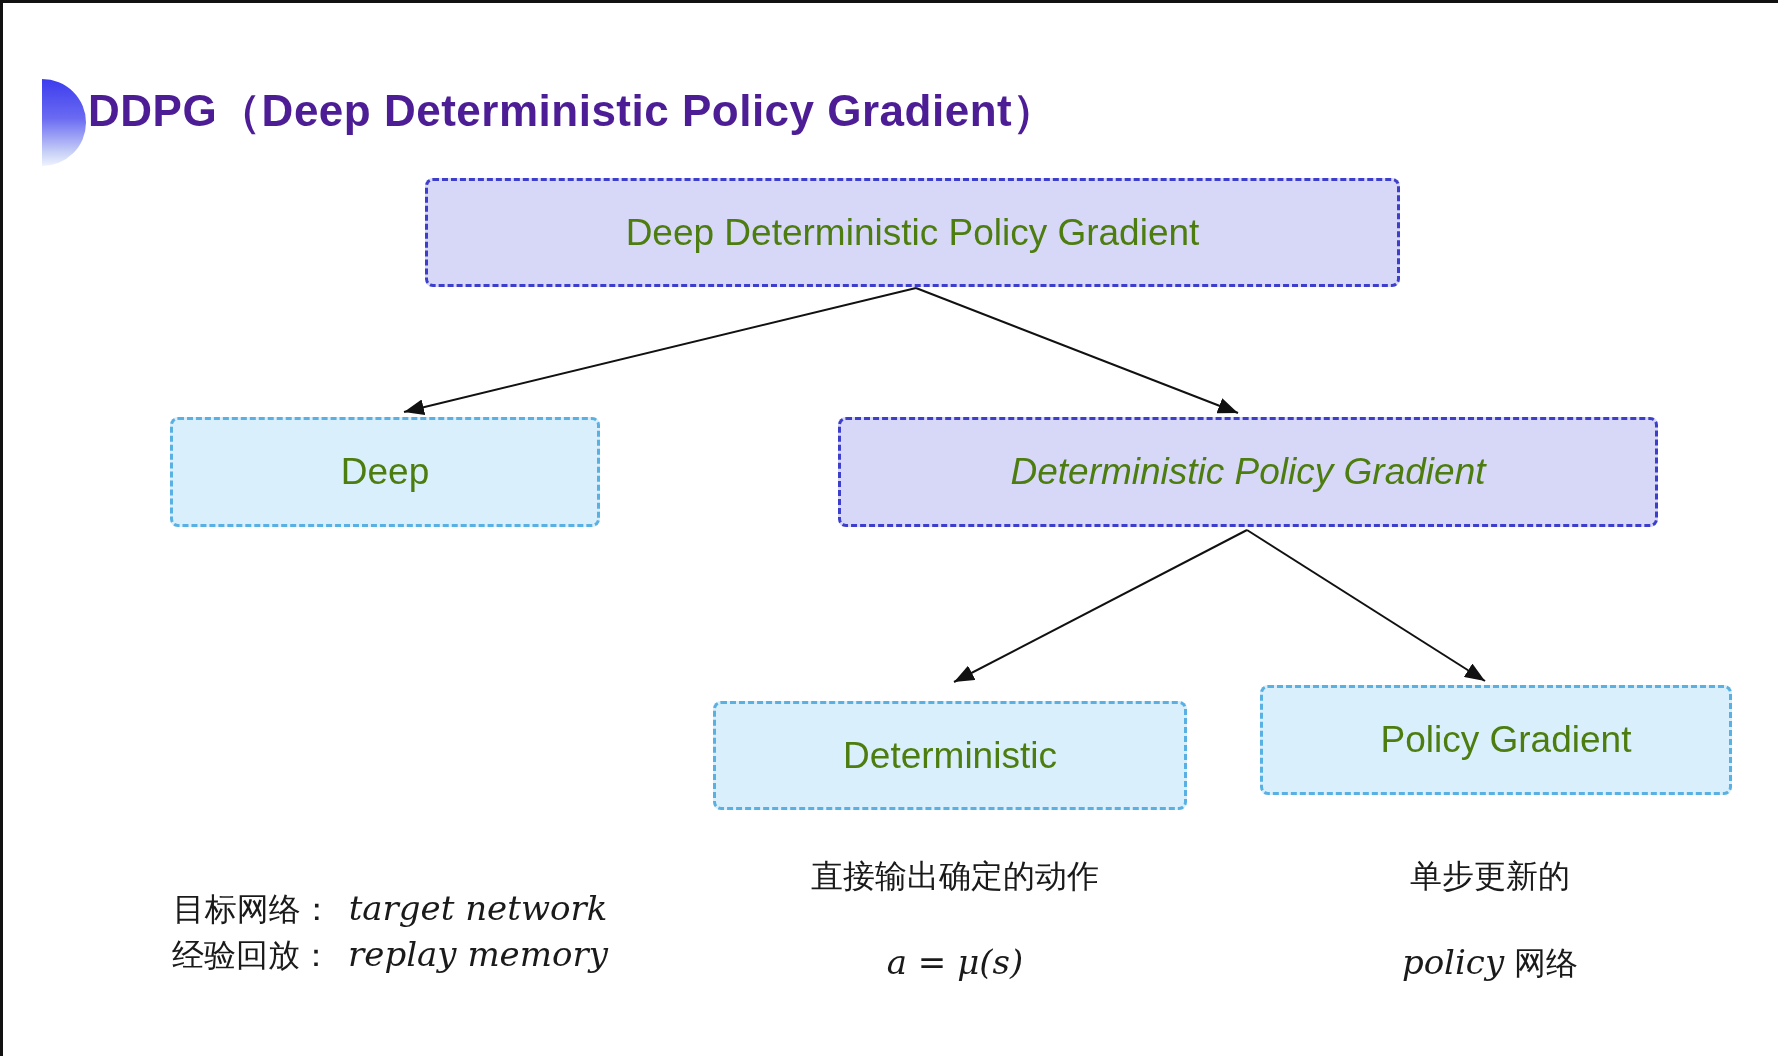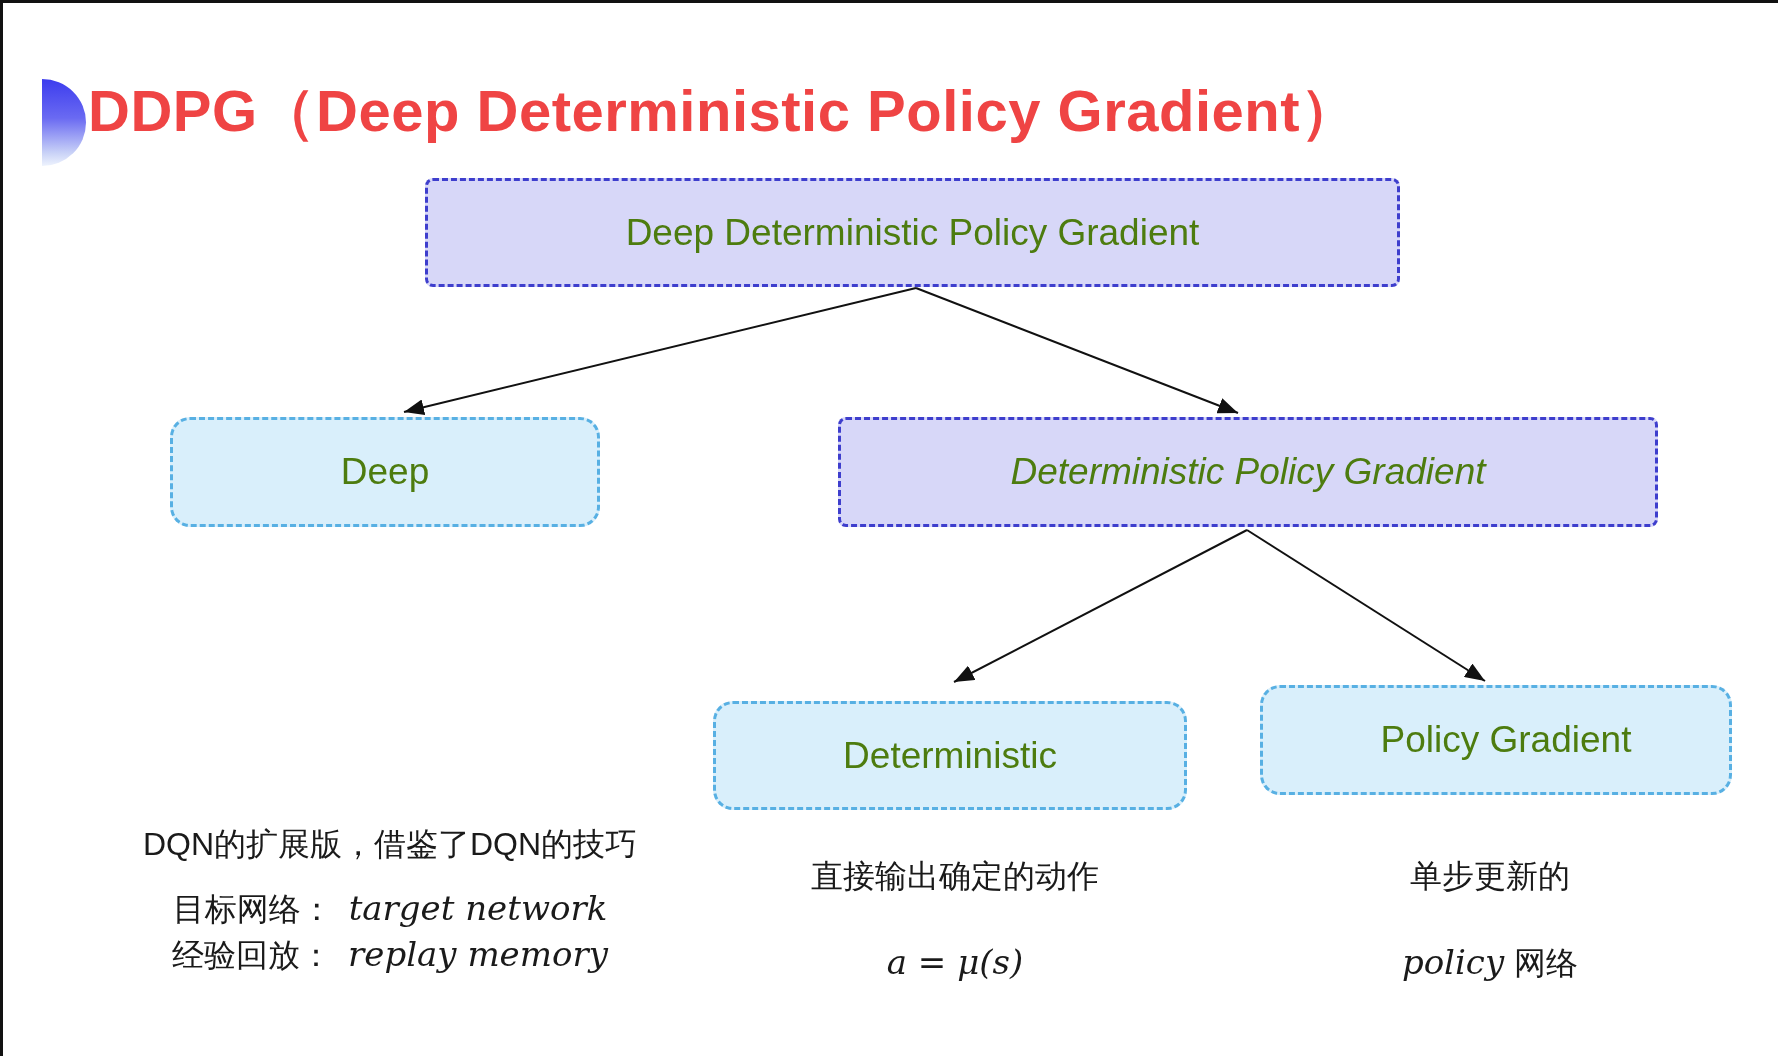--- a/index.html
+++ b/index.html
@@ -12,31 +12,31 @@
   .left-border { position: absolute; left: 0; top: 0; width: 3px; height: 100%; background: #111111; }
 
   
   .bullet {
     position: absolute; left: 42px; top: 79px; width: 44px; height: 87px;
     background: linear-gradient(180deg, #3c3cee 0%, #6a6af2 45%, #c9d2f7 85%, #eef3fd 100%);
     border-radius: 0 100% 100% 0 / 0 50% 50% 0;
   }
   .page-title {
     position: absolute; left: 88px; top: 82px;
-    font-size: 58px; line-height: 58px; color: #ef4444;
+    font-size: 44px; line-height: 58px; color: #4c1d95;
     letter-spacing: 0.5px; white-space: nowrap;
   }
 
   
   .node {
     position: absolute; display: flex; align-items: center; justify-content: center;
     font-size: 37px; color: #4d7c0f; text-align: center;
   }
   .node.purple { background: #d7d7f8; border: 3px dashed #3e3ecd; border-radius: 8px; }
-  .node.cyan   { background: #d9effb; border: 3px dashed #58b0e3; border-radius: 20px; }
+  .node.cyan   { background: #d9effb; border: 3px dashed #58b0e3; border-radius: 8px; }
 
   .node-root { left: 425px;  top: 178px; width: 975px; height: 109px; }
   .node-deep { left: 170px;  top: 417px; width: 430px; height: 110px; }
   .node-dpg  { left: 838px;  top: 417px; width: 820px; height: 110px; font-style: italic; }
   .node-det  { left: 713px;  top: 685px; width: 474px; height: 109px; margin-top: 16px; }
   .node-pg   { left: 1260px; top: 685px; width: 472px; height: 110px; padding-left: 20px; }
 
   .arrows { position: absolute; left: 0; top: 0; width: 1778px; height: 1056px; pointer-events: none; }
 
   
@@ -96,21 +96,20 @@
 
   <div class="node cyan node-det">
     <span>Deterministic</span>
   </div>
 
   <div class="node cyan node-pg">
     <span>Policy Gradient</span>
   </div>
 
   <div class="note note-deep">
-    <div class="note-line nd-l1">DQN的扩展版，借鉴了DQN的技巧</div>
     <div class="note-line nd-l2">
       <span>目标网络：</span><span class="en-italic gap-left">target network</span>
     </div>
     <div class="note-line nd-l3">
       <span>经验回放：</span><span class="en-italic gap-left">replay memory</span>
     </div>
   </div>
 
   <div class="note note-det">
     <div class="note-line nm-l1">直接输出确定的动作</div>

